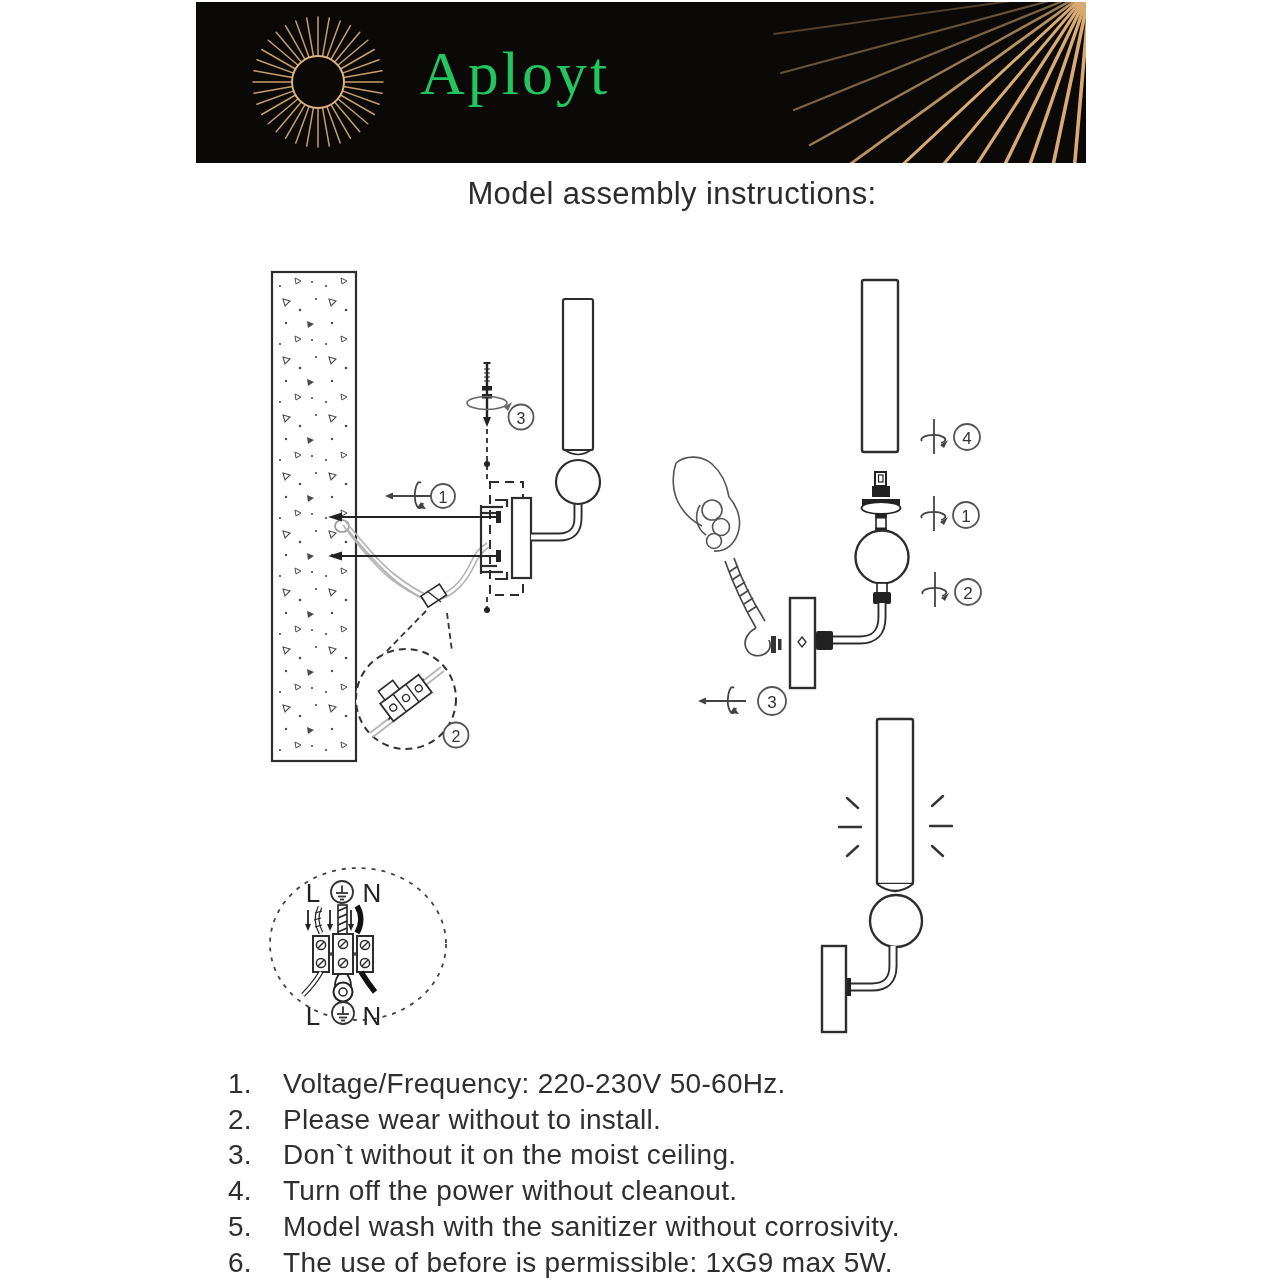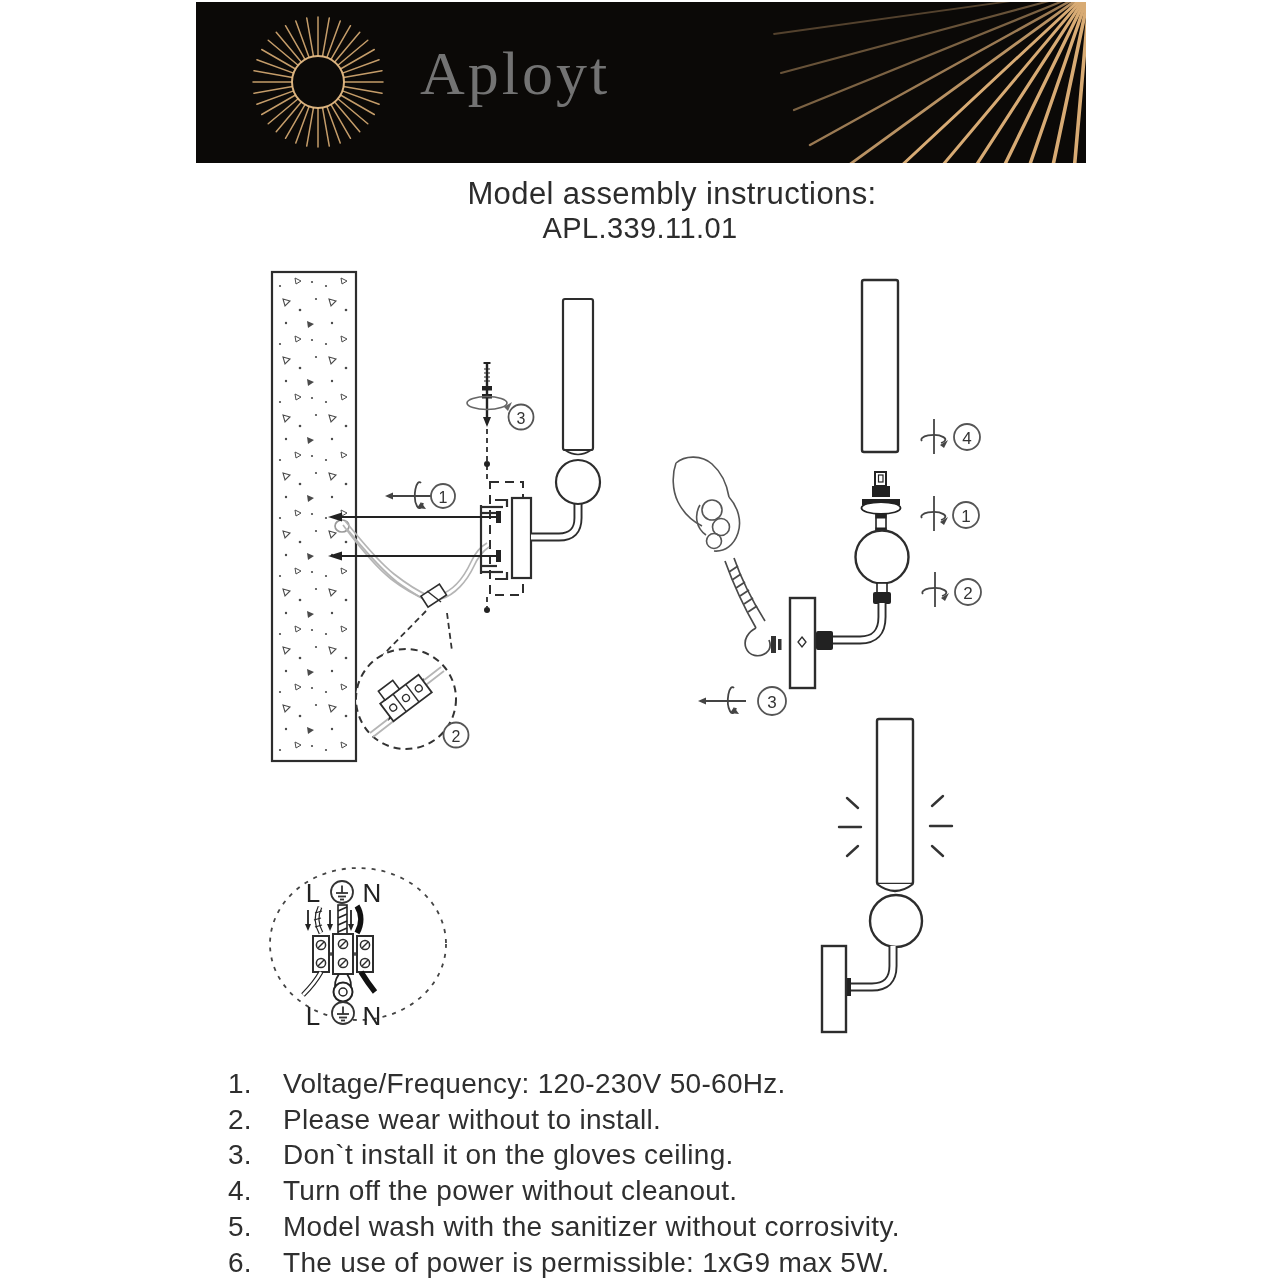--- a/index.html
+++ b/index.html
@@ -1,21 +1,21 @@
 <!DOCTYPE html>
 <html><head>
 <meta charset="utf-8">
 <style>
   html,body{margin:0;padding:0;background:#ffffff;}
   .page{position:relative;width:1280px;height:1280px;background:#fff;overflow:hidden;
         font-family:"Liberation Sans",sans-serif;color:#2d2d2d;}
   .banner{position:absolute;left:196px;top:2px;width:890px;height:161px;background:#0b0907;overflow:hidden;}
   .banner svg{position:absolute;left:0;top:0;}
   .brand{position:absolute;left:224px;top:40px;font-family:"Liberation Serif",serif;
-         font-size:62px;font-weight:400;color:#737373;letter-spacing:3px;line-height:1;}
+         font-size:62px;font-weight:400;color:#22c55e;letter-spacing:3px;line-height:1;}
   .title1,.title2{position:absolute;left:0;width:100%;text-align:center;letter-spacing:.4px;color:#2c2c2c;}
   .title1{top:176px;font-size:31px;padding-left:32px;}
   .title2{top:212px;font-size:29px;}
   .diagram{position:absolute;left:0;top:0;}
   .instructions{position:absolute;left:228px;top:1066px;width:870px;}
   .inst-row{display:flex;font-size:28px;line-height:35.7px;color:#2f2f2f;letter-spacing:.3px;}
   .inst-num{flex:0 0 55px;}
   .inst-text{flex:1;}
   text{font-family:"Liberation Sans",sans-serif;}
 </style>
@@ -77,21 +77,20 @@
         <line x1="894" y1="-12" x2="614" y2="143" stroke-width="2.5" opacity="0.7"></line>
         <line x1="894" y1="-12" x2="598" y2="108" stroke-width="2.2" opacity="0.55"></line>
         <line x1="894" y1="-12" x2="585" y2="71" stroke-width="2.0" opacity="0.45"></line>
         <line x1="894" y1="-12" x2="578" y2="32" stroke-width="1.8" opacity="0.35"></line>
       </g>
     </svg>
     <div class="brand">Aployt</div>
   </div>
 
   <div class="title1">Model assembly instructions:</div>
-  <div class="title2">APL.339.11.01</div>
 
   <svg class="diagram" width="1280" height="1280" viewBox="0 0 1280 1280">
     <defs>
       <pattern id="speck" width="46" height="58" patternUnits="userSpaceOnUse">
         <polygon points="7,9 14,11 9,16" fill="none" stroke="#4a4a4a" stroke-width="1.1"></polygon>
         <polygon points="31,31 38,34 32,38" fill="#4a4a4a"></polygon>
         <polygon points="19,46 25,49 20,52" fill="none" stroke="#4a4a4a" stroke-width="1"></polygon>
         <circle cx="24" cy="20" r="1.3" fill="#4a4a4a"></circle>
         <circle cx="40" cy="9" r="1.1" fill="#4a4a4a"></circle>
         <circle cx="10" cy="33" r="1.2" fill="#4a4a4a"></circle>
@@ -401,37 +400,37 @@
 
       <text x="313" y="1016" text-anchor="middle" dominant-baseline="central" font-size="26" fill="#222">L</text>
       <use href="#earthg" transform="translate(343 1013)"></use>
       <text x="372" y="1016" text-anchor="middle" dominant-baseline="central" font-size="26" fill="#222">N</text>
     </g>
   </svg>
 
   <div class="instructions">
     <div class="inst-row">
       <span class="inst-num">1.</span>
-      <span class="inst-text">Voltage/Frequency: 120-230V 50-60Hz.</span>
+      <span class="inst-text">Voltage/Frequency: 220-230V 50-60Hz.</span>
     </div>
     <div class="inst-row">
       <span class="inst-num">2.</span>
       <span class="inst-text">Please wear without to install.</span>
     </div>
     <div class="inst-row">
       <span class="inst-num">3.</span>
-      <span class="inst-text">Don`t install it on the gloves ceiling.</span>
+      <span class="inst-text">Don`t without it on the moist ceiling.</span>
     </div>
     <div class="inst-row">
       <span class="inst-num">4.</span>
       <span class="inst-text">Turn off the power without cleanout.</span>
     </div>
     <div class="inst-row">
       <span class="inst-num">5.</span>
       <span class="inst-text">Model wash with the sanitizer without corrosivity.</span>
     </div>
     <div class="inst-row">
       <span class="inst-num">6.</span>
-      <span class="inst-text">The use of power is permissible: 1xG9 max 5W.</span>
+      <span class="inst-text">The use of before is permissible: 1xG9 max 5W.</span>
     </div>
   </div>
 
 </div>
 
 </body></html>

